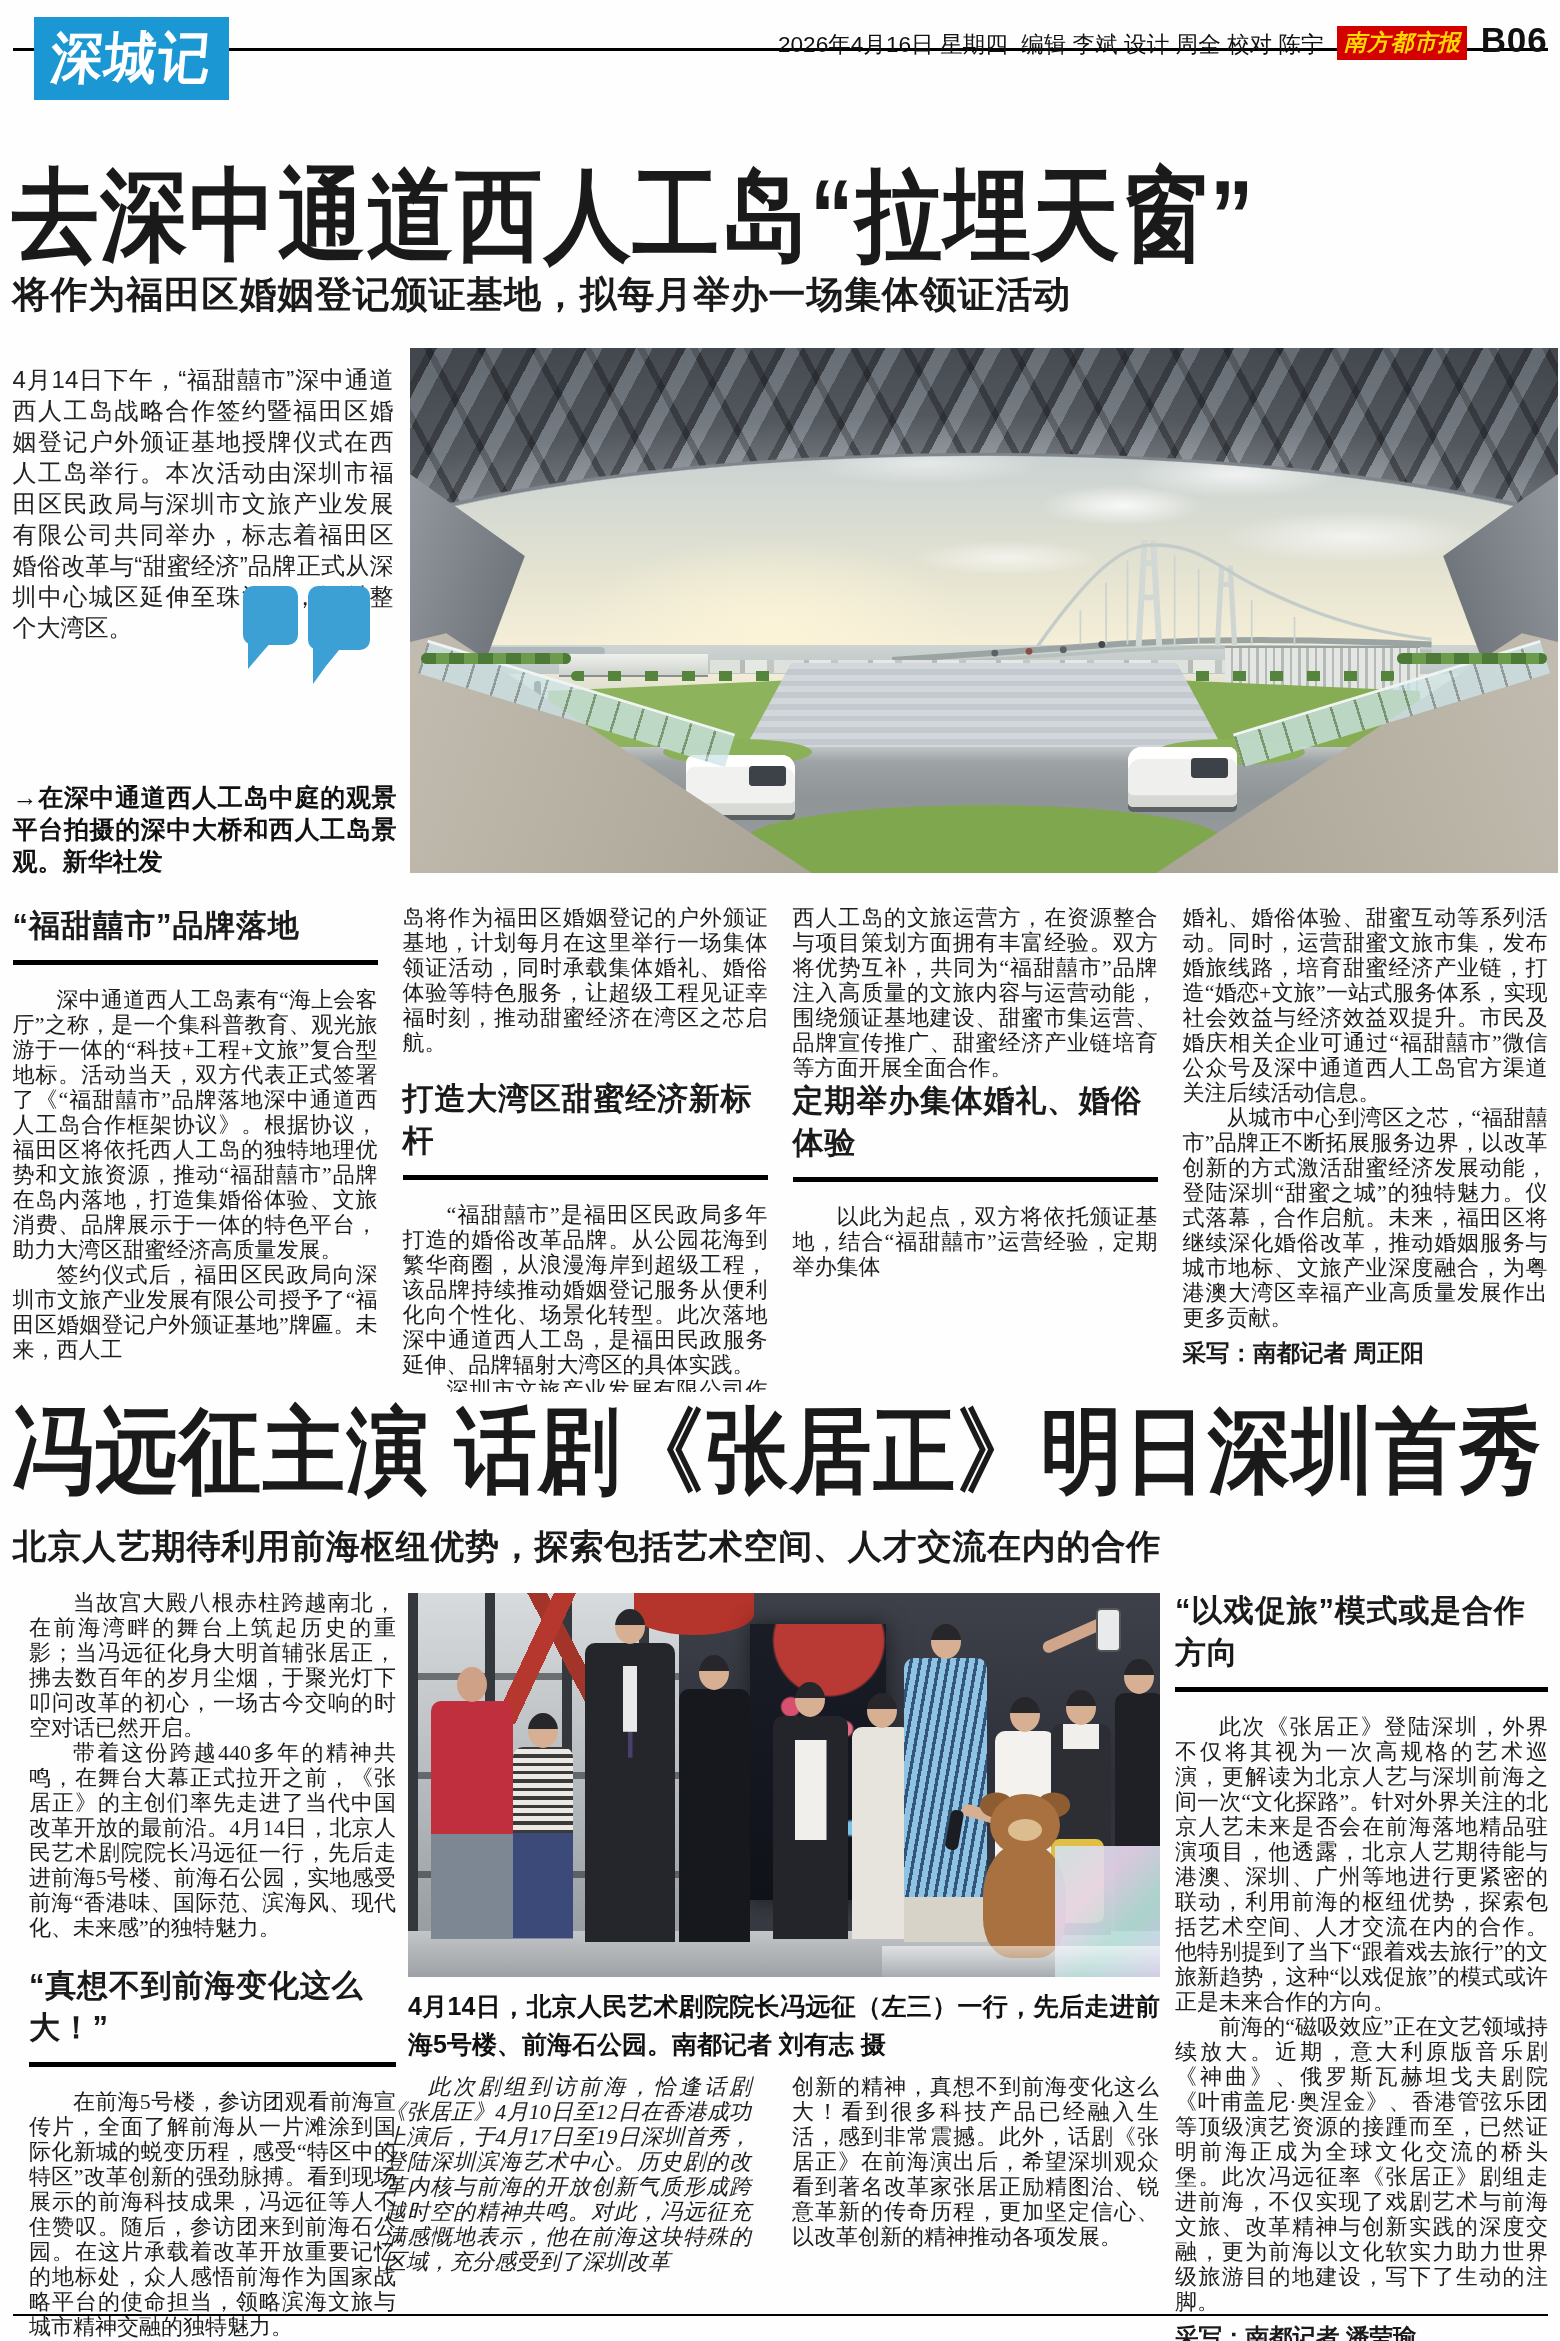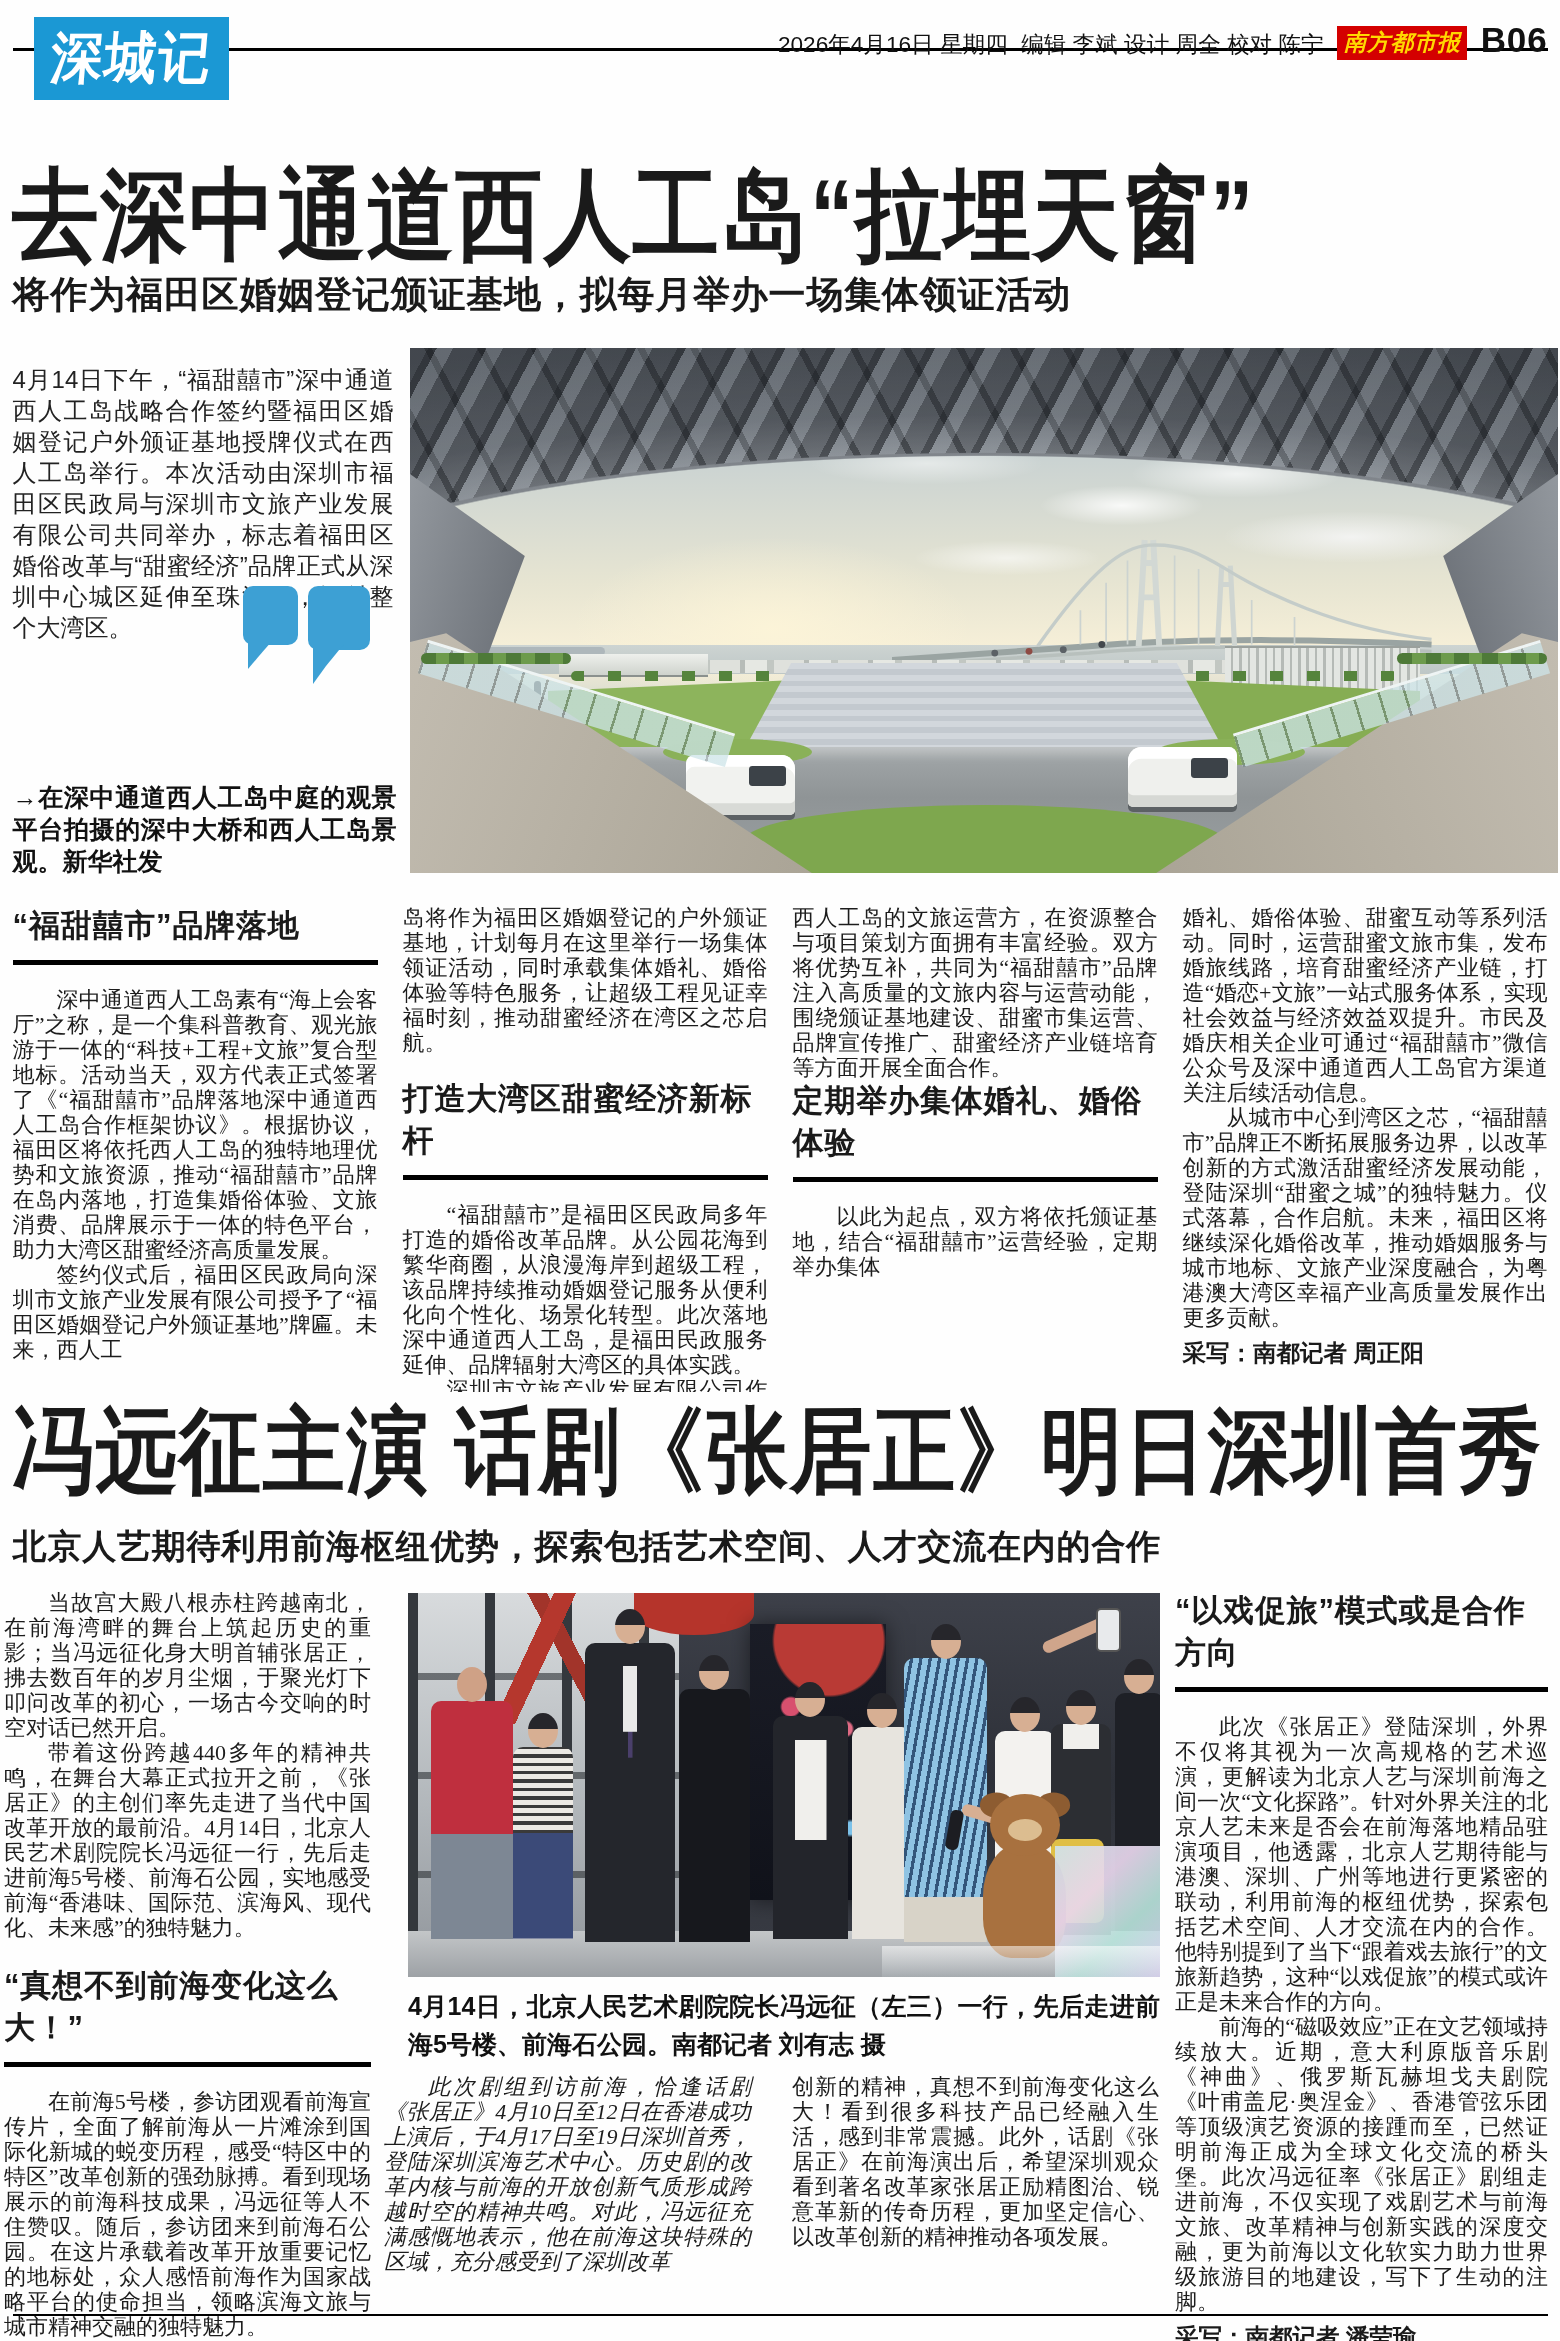--- a/index.html
+++ b/index.html
@@ -39,21 +39,21 @@
   .cap2 { position:absolute; left:408px; top:1987px; width:752px; line-height:38px; }
 
   .colhead { font-family:"Liberation Sans",sans-serif; font-weight:900; font-size:31px; letter-spacing:0.8px;
              padding-bottom:13.4px; border-bottom:5px solid #000; margin-bottom:22px; }
   .bodytxt p { font-size:22px; line-height:25px; text-align:justify; color:#1c1c1c; }
   .bodytxt p.ind { text-indent:2em; }
   .byline { font-family:"Liberation Sans",sans-serif; font-weight:900; font-size:23.5px; margin-top:6.7px; }
 
   .a1cols { position:absolute; left:12.6px; top:905px; width:1535px; height:487px; display:flex; gap:25px; overflow:hidden; }
   .a1cols .col { flex:1 1 0; }
-  .a2col1 { position:absolute; left:4px;   top:1590px; width:367px; }
+  .a2col1 { position:absolute; left:29px;   top:1590px; width:367px; }
   .a2col2 { position:absolute; left:384px;  top:2074px; width:367px;font-style:italic; }
   .a2col3 { position:absolute; left:792px;  top:2074px; width:367px; }
   .a2col4 { position:absolute; left:1175px; top:1590px; width:373px; }
 
   
   .quotes { position:absolute; left:243px; top:586px; width:142px; height:96px; }
   .q { position:absolute; background:#3da0d4; border-radius:10px; }
   .q1 { left:0; top:0; width:55px; height:59px; }
   .q2 { left:65px; top:0; width:62px; height:64px; }
   .q::after { content:''; position:absolute; left:5px; bottom:-23.5px;

